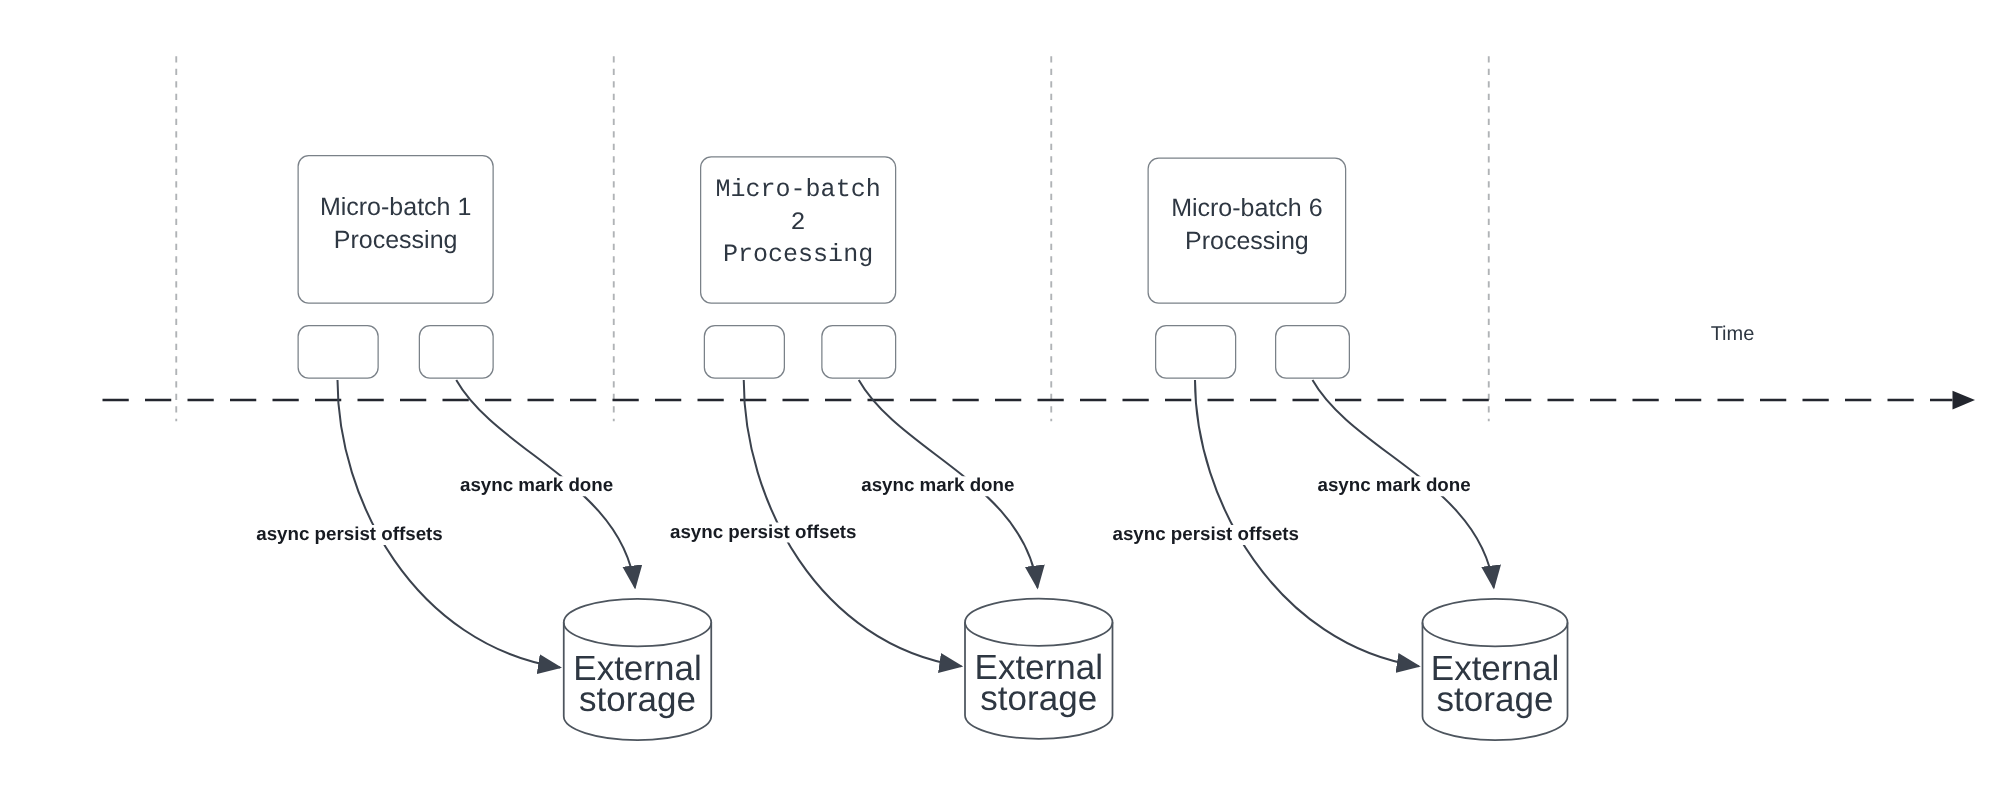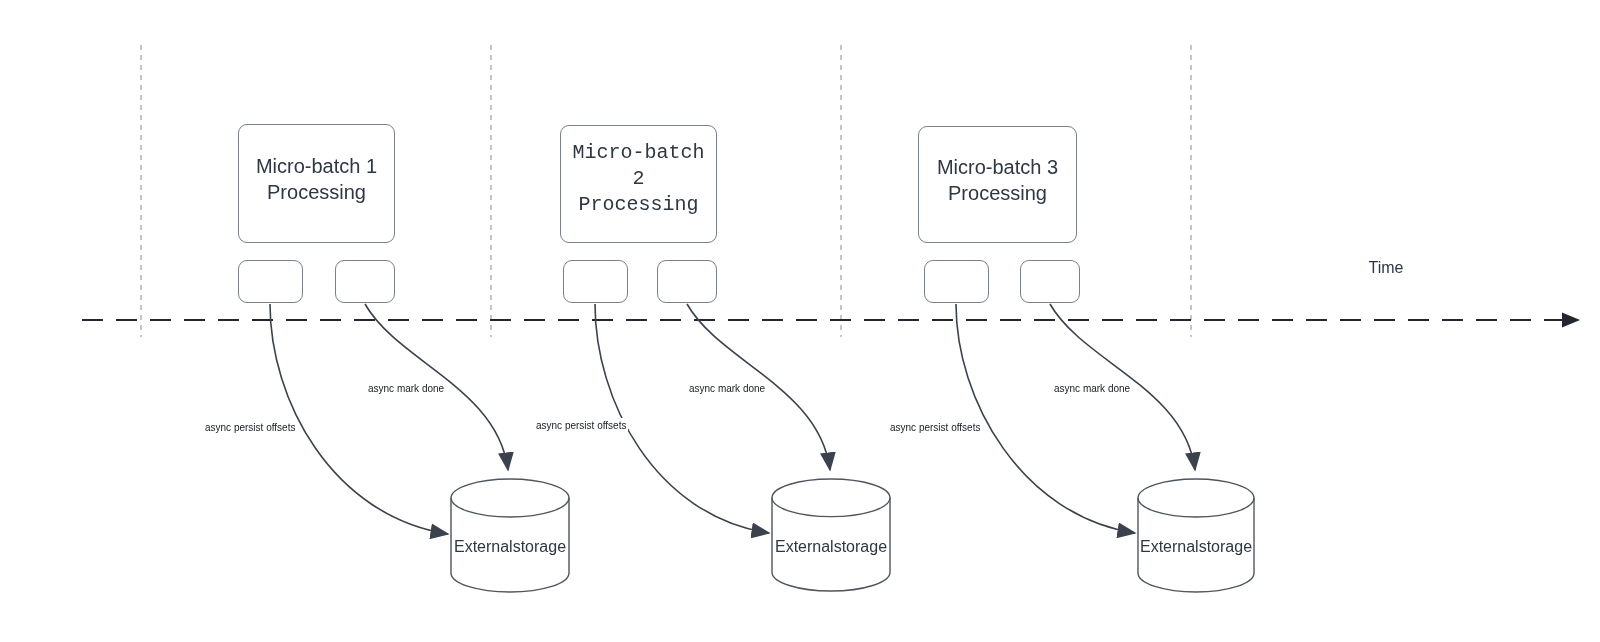--- a/index.html
+++ b/index.html
@@ -23,24 +23,24 @@
   .connector{stroke:var(--arrow-stroke);stroke-width:1.6;fill:none;}
   #arrowhead path{fill:var(--arrow-stroke);}
   .proc-box{position:absolute;border:1px solid var(--shape-border);border-radius:9px;
     background:#fff;display:flex;flex-direction:column;align-items:center;justify-content:center;
     padding-bottom:10px;color:var(--shape-text);font-size:20px;line-height:26px;text-align:center;}
   .mini-rect{position:absolute;border:1px solid var(--shape-border);border-radius:9px;background:#fff;}
   .cylinder{position:absolute;}
   .cylinder svg{position:absolute;left:0;top:0;width:100%;height:100%;overflow:visible;}
   .cyl-shape{stroke:var(--cylinder-border);stroke-width:1.4;fill:#ffffff;}
   .cyl-arc{stroke:var(--cylinder-border);stroke-width:1.4;fill:none;}
-  .cyl-text{position:absolute;left:0;right:0;top:22px;bottom:0;display:flex;flex-direction:row;
-    align-items:center;justify-content:center;color:var(--shape-text);font-size:16px;line-height:25px;
+  .cyl-text{position:absolute;left:0;right:0;top:22px;bottom:0;display:flex;flex-direction:column;
+    align-items:center;justify-content:center;color:var(--shape-text);font-size:28px;line-height:25px;
     text-align:center;}
-  .edge-label{position:absolute;font-size:10px;font-weight:normal;color:var(--label-text);
+  .edge-label{position:absolute;font-size:15px;font-weight:bold;color:var(--label-text);
     background:var(--background);white-space:nowrap;line-height:16px;padding:0 2px;}
   .time-label{position:absolute;left:1350px;top:259px;width:72px;text-align:center;
     color:var(--shape-text);font-size:16px;}
 </style>
 </head>
 <body>
 
 <div class="canvas">
 
   <svg class="layer" viewBox="0 0 1600 642">
@@ -100,21 +100,21 @@
       <path class="cyl-shape" d="M1,20 A59,19 0 0 1 119,20 L119,95 A59,19 0 0 1 1,95 Z"></path>
       <path class="cyl-arc" d="M1,20 A59,19 0 0 0 119,20"></path>
     </svg>
     <div class="cyl-text">
       <div>External</div>
       <div>storage</div>
     </div>
   </div>
 
   <div class="proc-box" style="left:918px;top:126px;width:159px;height:117px;">
-    <div>Micro-batch 3</div>
+    <div>Micro-batch 6</div>
     <div>Processing</div>
   </div>
   <div class="mini-rect" style="left:924px;top:260px;width:65px;height:43px;"></div>
   <div class="mini-rect" style="left:1020px;top:260px;width:60px;height:43px;"></div>
   <div class="edge-label" style="left:888px;top:420px;">async persist offsets</div>
   <div class="edge-label" style="left:1052px;top:381px;">async mark done</div>
   <div class="cylinder" style="left:1137px;top:478px;width:118px;height:115px;">
     <svg viewBox="0 0 120 115" preserveAspectRatio="none">
       <path class="cyl-shape" d="M1,20 A59,19 0 0 1 119,20 L119,95 A59,19 0 0 1 1,95 Z"></path>
       <path class="cyl-arc" d="M1,20 A59,19 0 0 0 119,20"></path>

